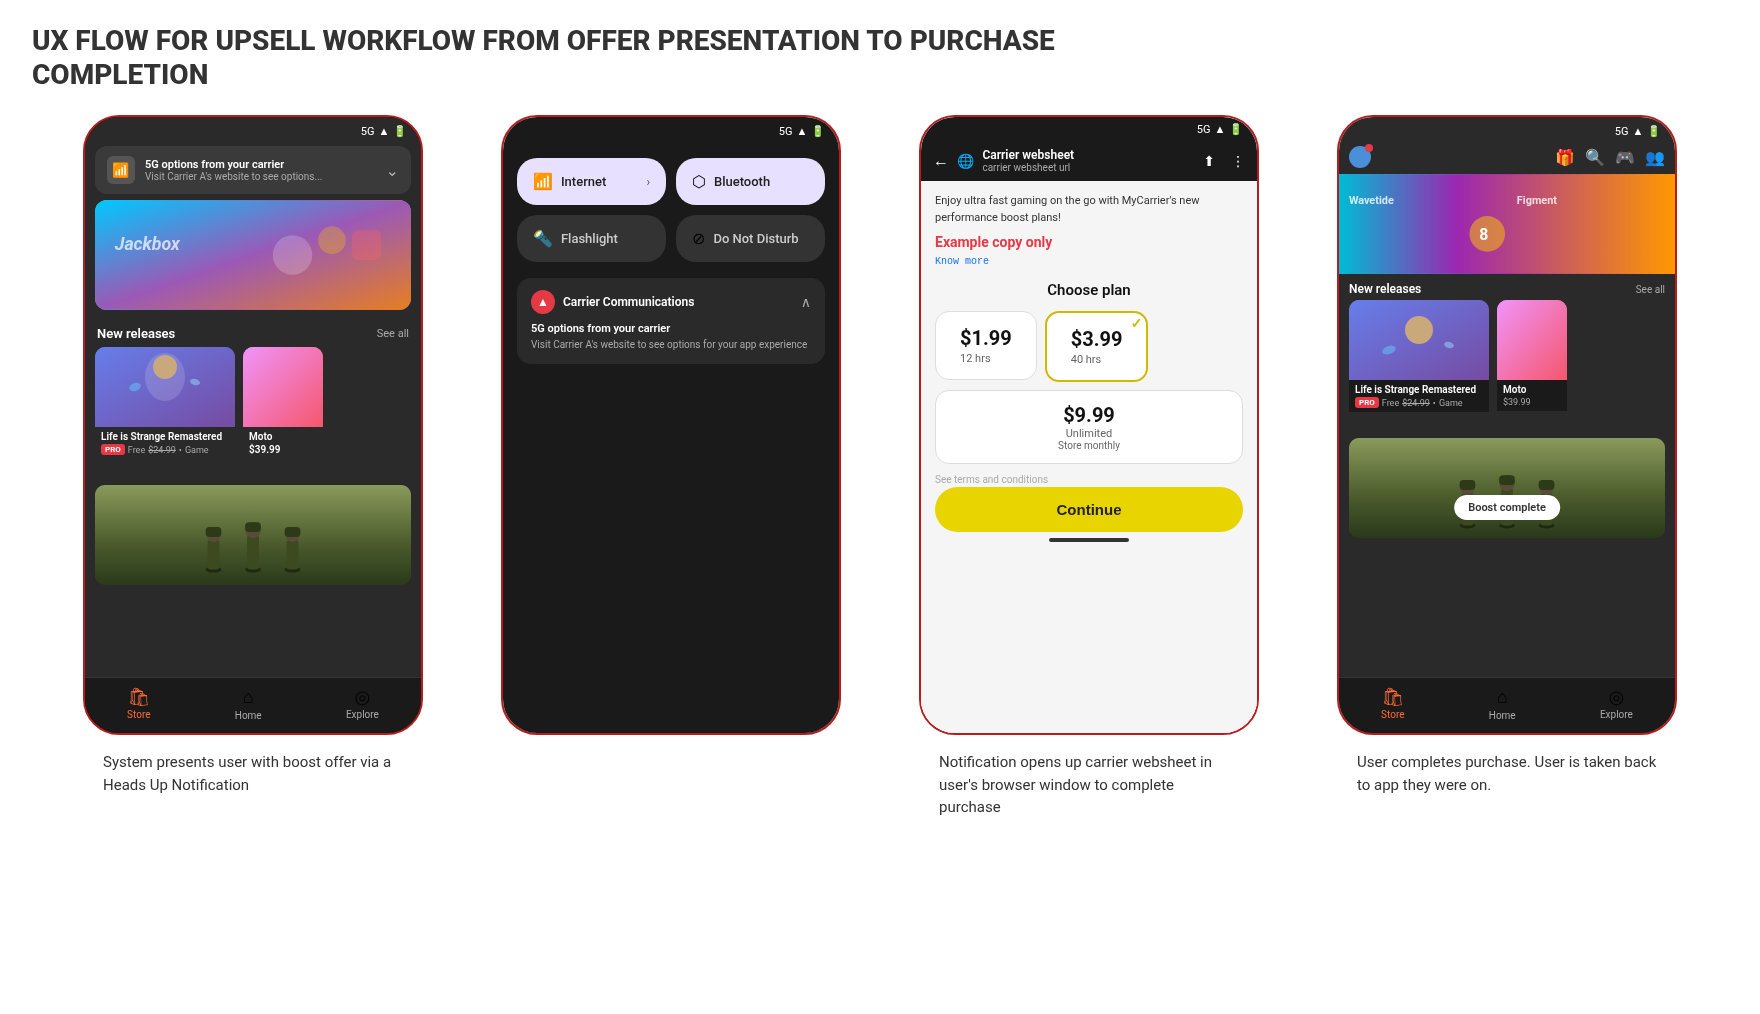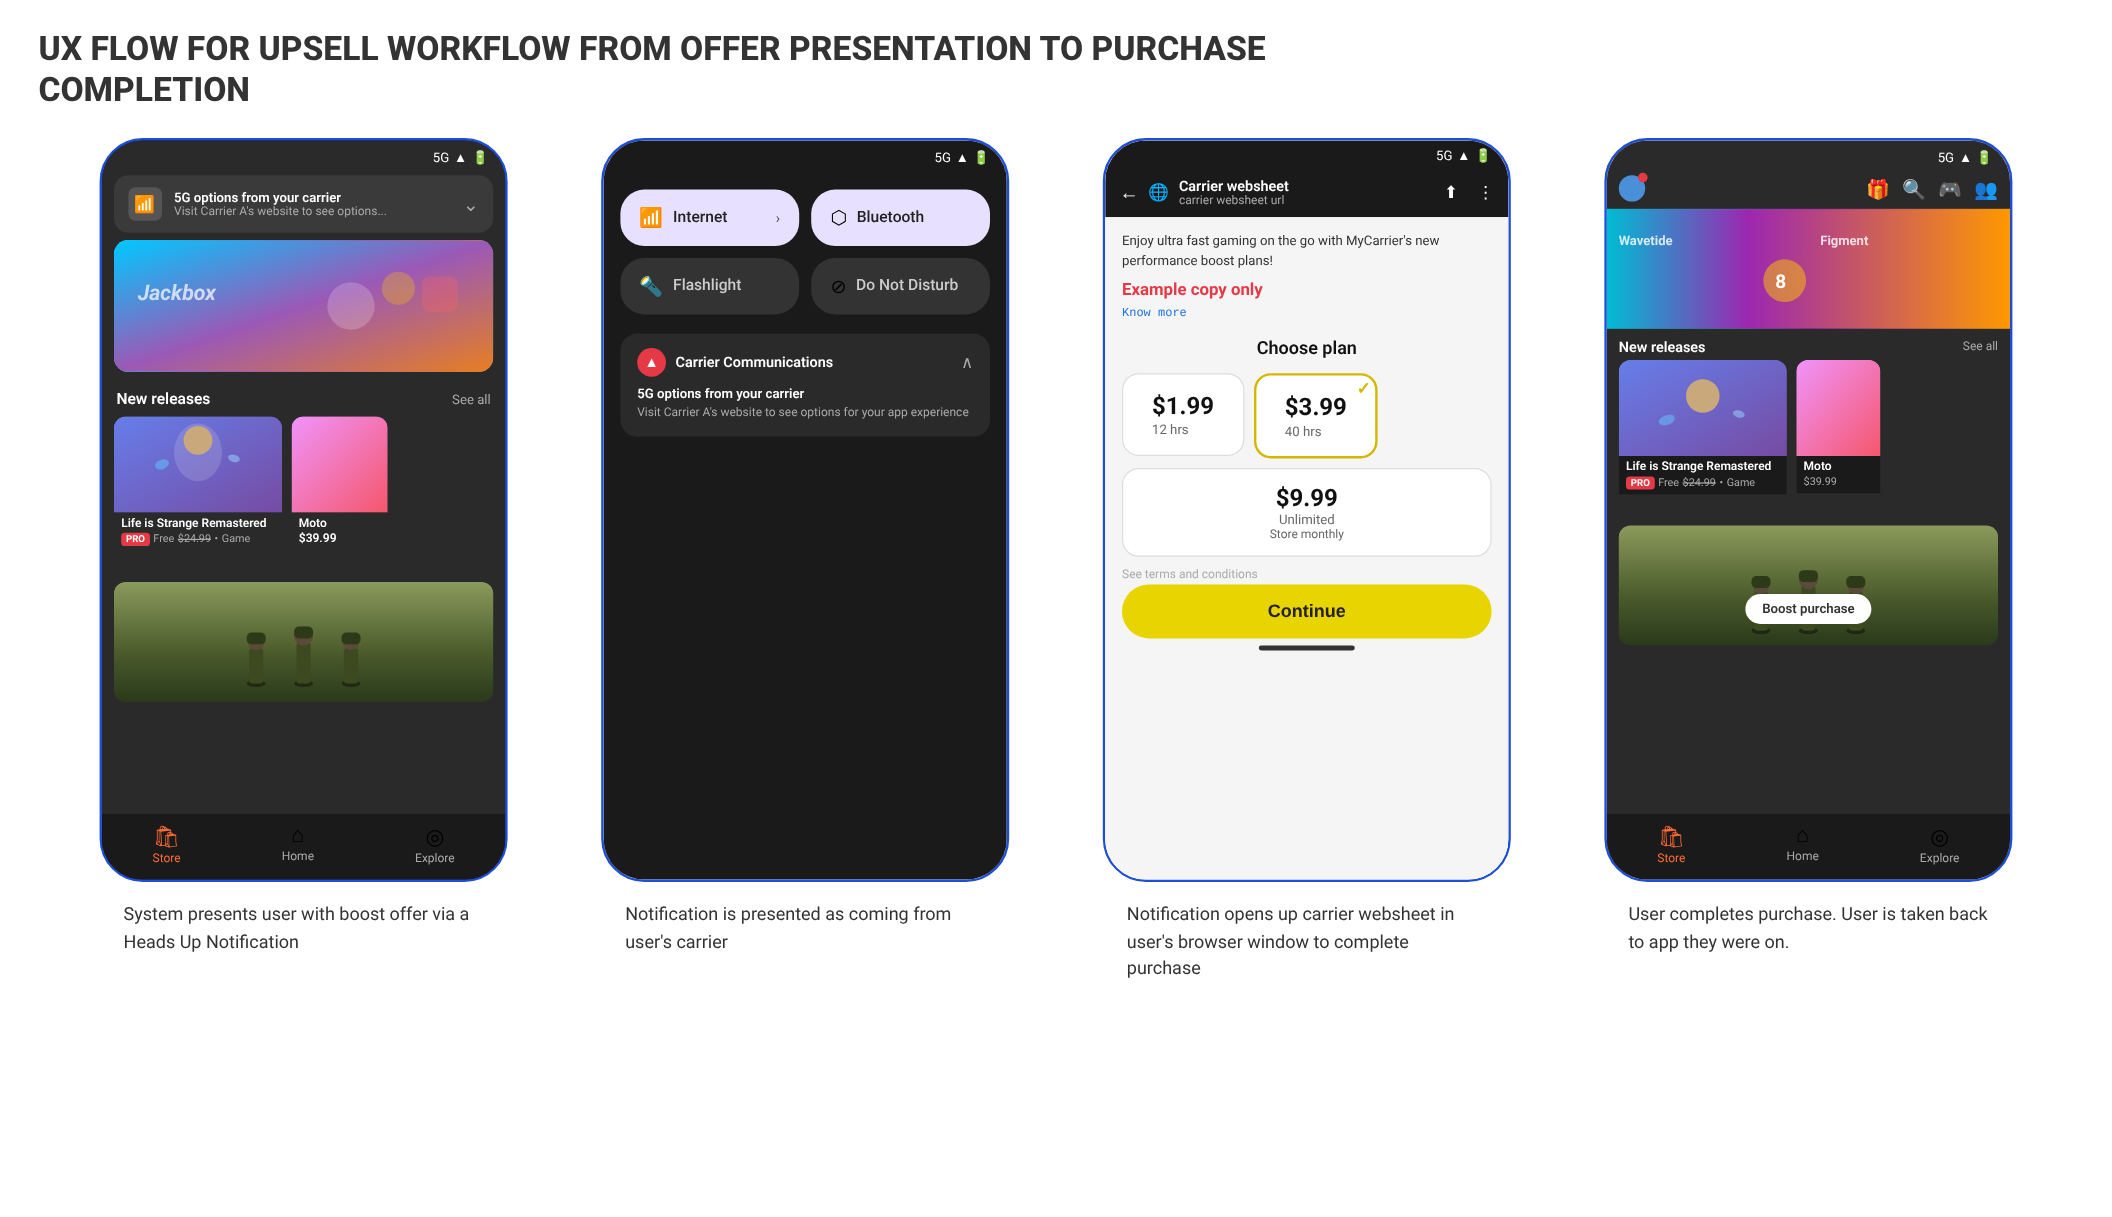--- a/index.html
+++ b/index.html
@@ -31,21 +31,21 @@
       align-items: center;
       width: 390px;
     }
     .phone-frame {
       width: 340px;
       height: 620px;
       background: #1a1a1a;
       border-radius: 36px;
       overflow: hidden;
       position: relative;
-      border: 2px solid #1d4ed8;
+      border: 2px solid #b91c1c;
       flex-shrink: 0;
     }
     .phone-screen {
       width: 100%;
       height: 100%;
       background: #2a2a2a;
       overflow: hidden;
       position: relative;
     }
     .caption {
@@ -535,21 +535,20 @@
               <span class="p2-carrier-name">Carrier Communications</span>
             </div>
             <span class="p2-carrier-chevron">∧</span>
           </div>
           <div class="p2-carrier-title">5G options from your carrier</div>
           <div class="p2-carrier-body">Visit Carrier A's website to see options for your app experience</div>
         </div>
 
       </div>
     </div>
-    <div class="caption">Notification is presented as coming from user's carrier</div>
   </div>
 
   <div class="phone-col">
     <div class="phone-frame">
       <div class="p3-screen">
 
         <div class="p3-status">
           <span>5G</span>
           <span>▲</span>
           <span>🔋</span>
@@ -711,21 +710,21 @@
             <rect x="112" y="42" width="16" height="10" rx="4" fill="#2d3a18"></rect>
             <ellipse cx="160" cy="88" rx="8" ry="3" fill="rgba(0,0,0,0.4)"></ellipse>
             <rect x="154" y="50" width="12" height="38" rx="3" fill="#3d4a20"></rect>
             <circle cx="160" cy="45" r="8" fill="#5a4a3a"></circle>
             <rect x="152" y="37" width="16" height="10" rx="4" fill="#2d3a18"></rect>
             <ellipse cx="200" cy="88" rx="8" ry="3" fill="rgba(0,0,0,0.4)"></ellipse>
             <rect x="194" y="55" width="12" height="33" rx="3" fill="#3d4a20"></rect>
             <circle cx="200" cy="50" r="7" fill="#5a4a3a"></circle>
             <rect x="192" y="42" width="16" height="10" rx="4" fill="#2d3a18"></rect>
           </svg>
-          <div class="boost-activated-badge">Boost purchase</div>
+          <div class="boost-activated-badge">Boost complete</div>
         </div>
 
         <div class="p4-bottom-nav">
           <div class="nav-item">
             <span class="nav-icon active">🛍</span>
             <span class="nav-label active">Store</span>
           </div>
           <div class="nav-item">
             <span class="nav-icon">⌂</span>
             <span class="nav-label">Home</span>

